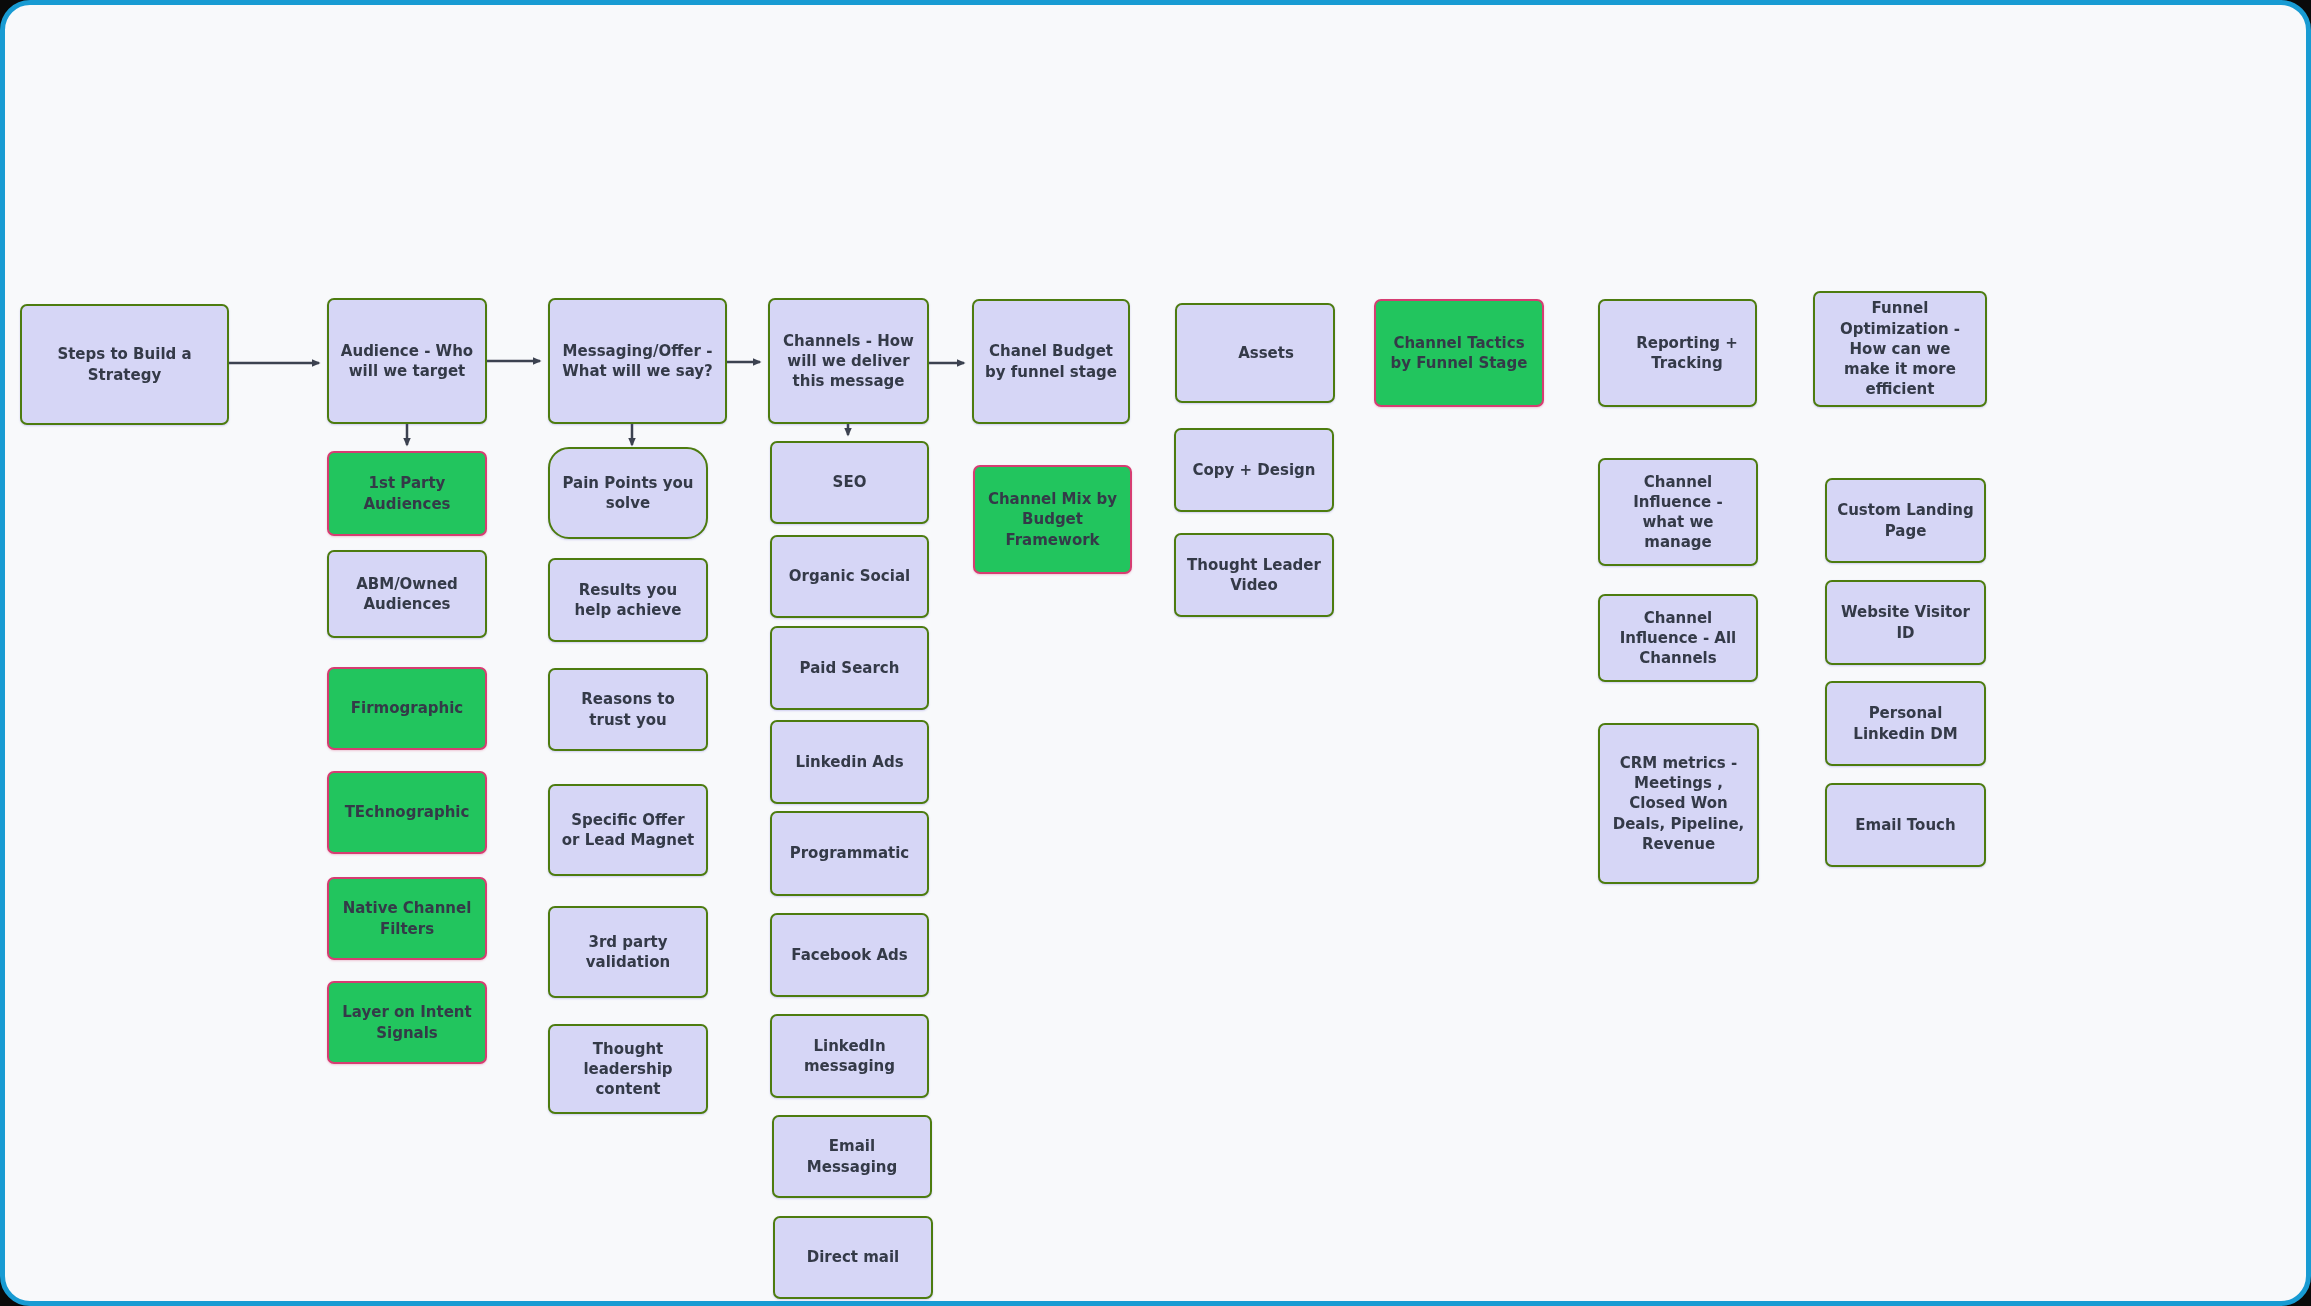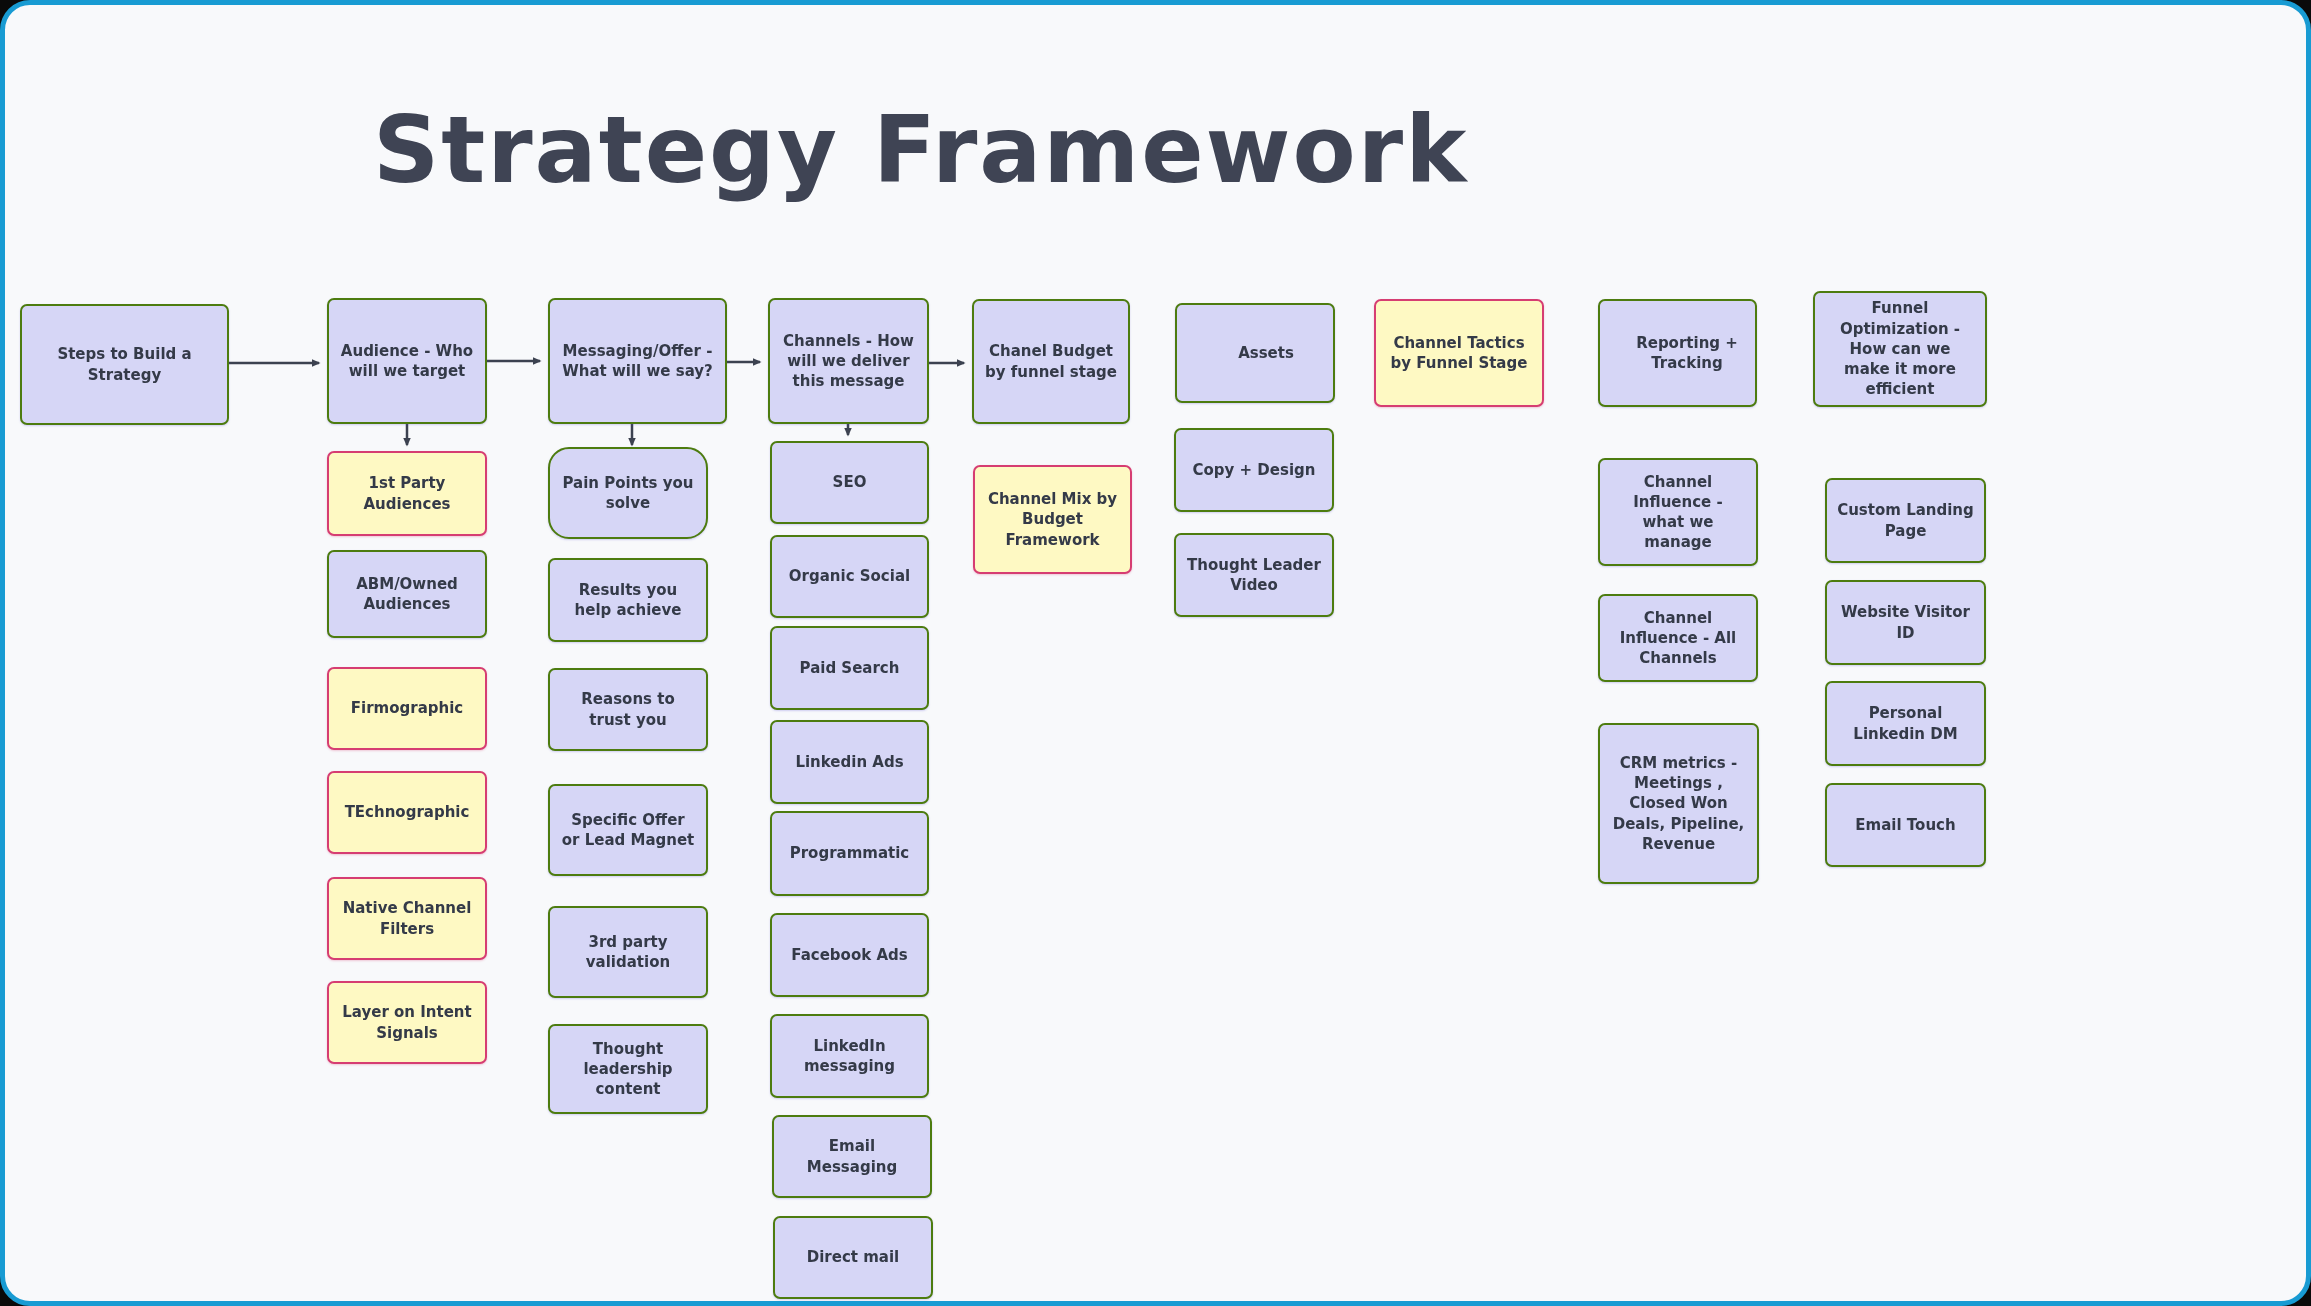--- a/index.html
+++ b/index.html
@@ -53,30 +53,29 @@
     line-height: 1.35;
     font-weight: 600;
     color: #343a48;
   }
   .node.purple {
     background: #d6d6f6;
     border: 2px solid #4d7c0f;
     box-shadow: 0 1px 2px rgba(91, 78, 219, 0.25);
   }
   .node.pink {
-    background: #fef9c3;
+    background: #22c55e;
     border: 2px solid #d63d72;
     box-shadow: 0 1px 2px rgba(214, 61, 114, 0.25);
   }
 </style>
 </head>
 <body>
 
 <div class="board">
-  <h1 class="page-title">Strategy Framework</h1>
 
   <svg id="edges-svg" xmlns="http://www.w3.org/2000/svg" viewBox="0 0 2311 1306">
     <defs>
       <marker id="arrowhead" markerWidth="9" markerHeight="8" refX="7.5" refY="4" orient="auto" markerUnits="userSpaceOnUse">
         <path d="M0,0 L9,4 L0,8 z" fill="#3c4250"></path>
       </marker>
     </defs>
     <g id="edge-lines">
         <line x1="224" y1="358" x2="314" y2="358" stroke="#3c4250" stroke-width="2.5" marker-end="url(#arrowhead)"></line>
         <line x1="482" y1="356" x2="535" y2="356" stroke="#3c4250" stroke-width="2.5" marker-end="url(#arrowhead)"></line>

